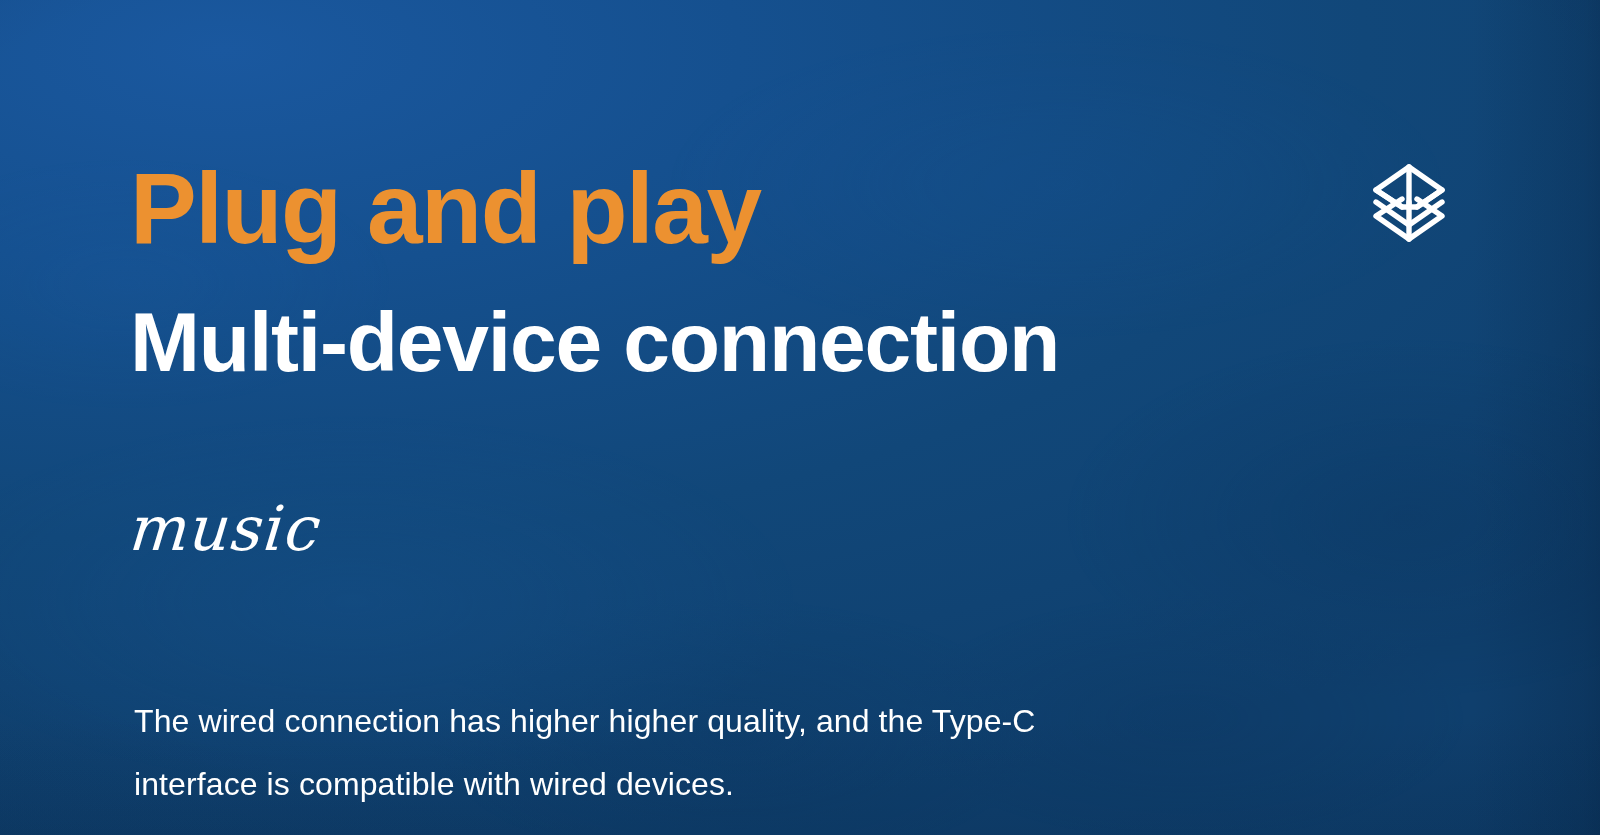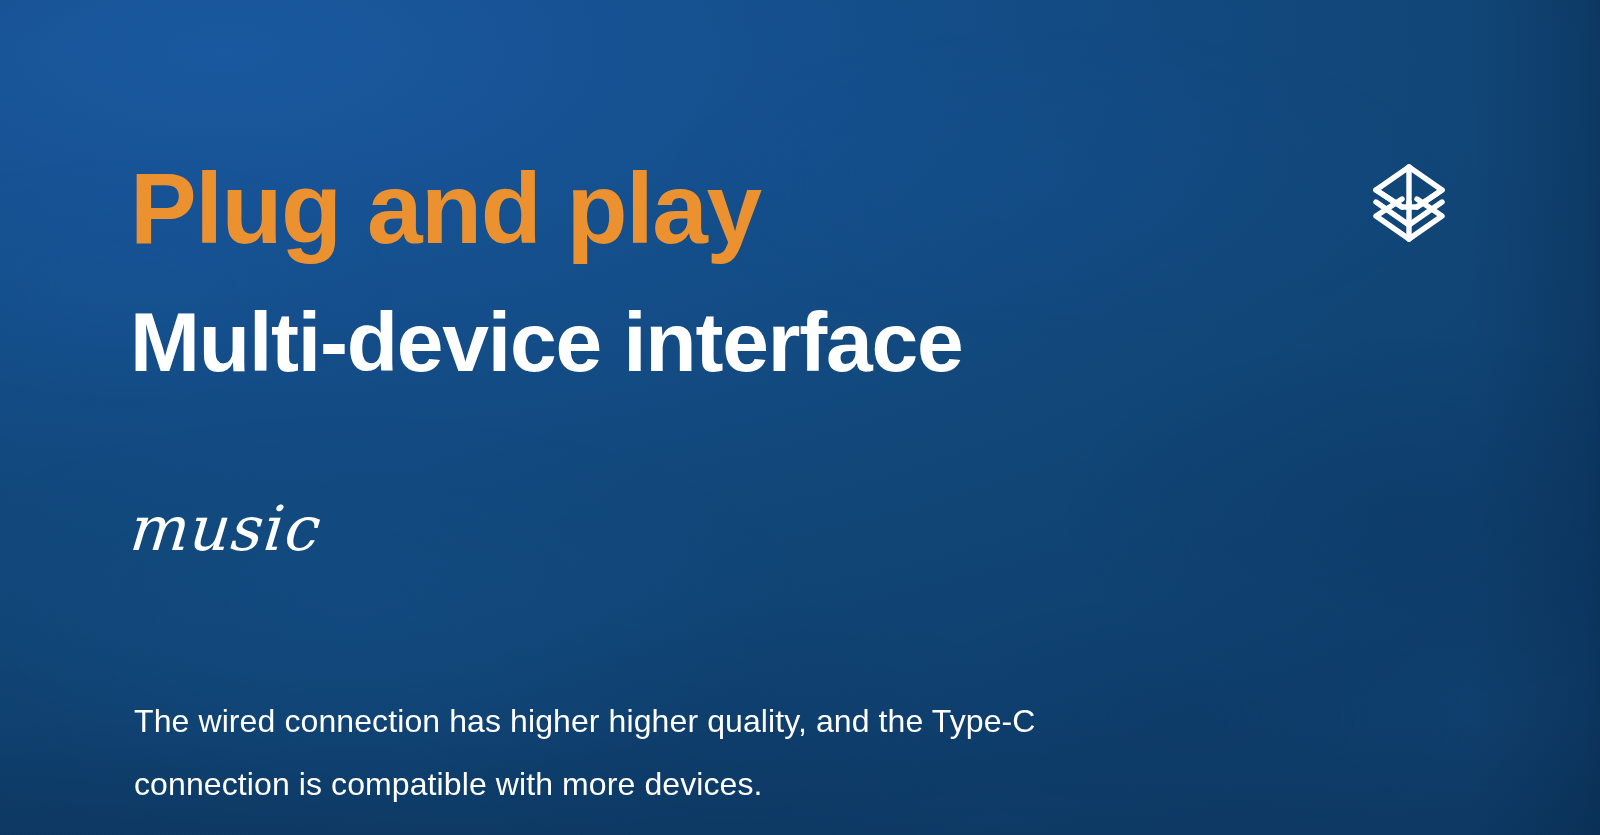--- a/index.html
+++ b/index.html
@@ -120,27 +120,27 @@
 <div class="banner">
 
   <div class="bg-base"></div>
   <div class="bg-tex"></div>
   <div class="bg-vignette"></div>
 
   <div class="content">
 
     <div class="headline-orange">Plug and play</div>
 
-    <div class="headline-white">Multi-device interface</div>
+    <div class="headline-white">Multi-device connection</div>
 
     <div class="script-word">music</div>
 
     <div class="body-copy">
       <span class="line">The wired connection has higher higher quality, and the Type-C</span>
-      <span class="line">connection is compatible with more devices.</span>
+      <span class="line">interface is compatible with wired devices.</span>
     </div>
 
     <div class="brand-logo">
       <span>
         <svg viewBox="0 0 74 86" xmlns="http://www.w3.org/2000/svg" fill="none" stroke="#ffffff" stroke-width="5.4" stroke-linejoin="round" stroke-linecap="round">
 
           <path d="M37 7 L70 30 L45 47"></path>
           <path d="M37 7 L4 30 L30 47"></path>
           <path d="M30 47 L45 47" opacity="0"></path>
           <path d="M4 30 L30 47 L45 47 L70 30"></path>

